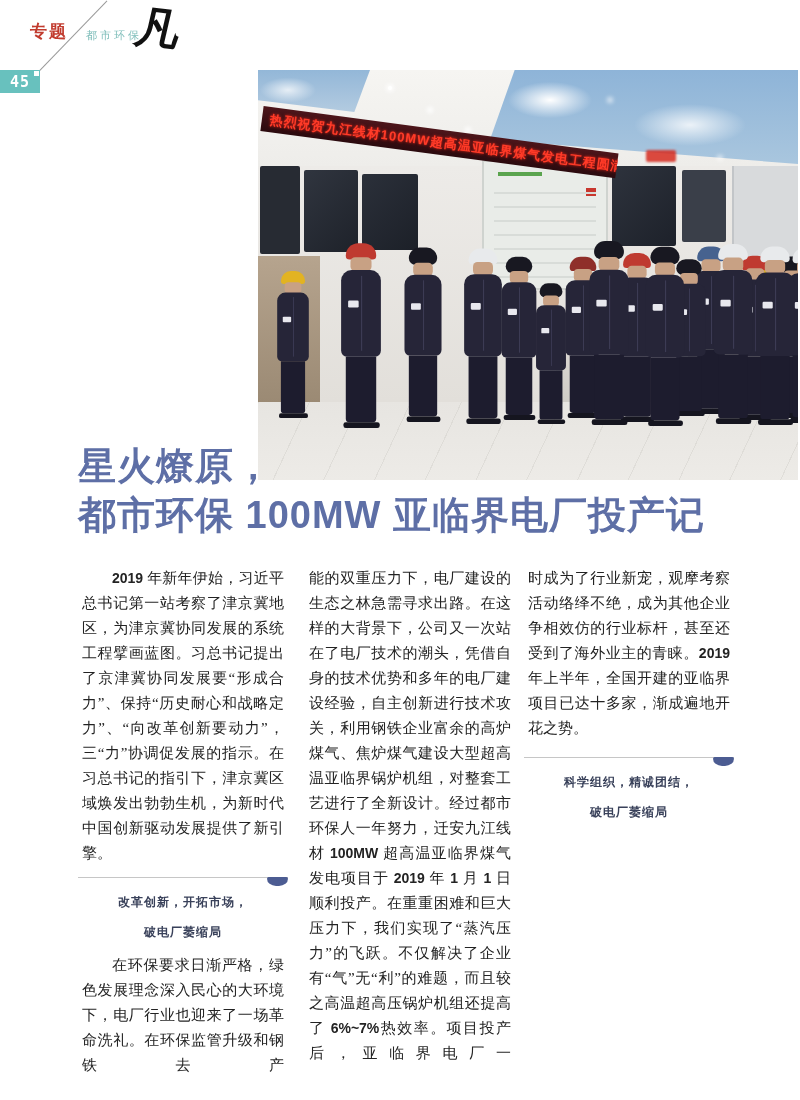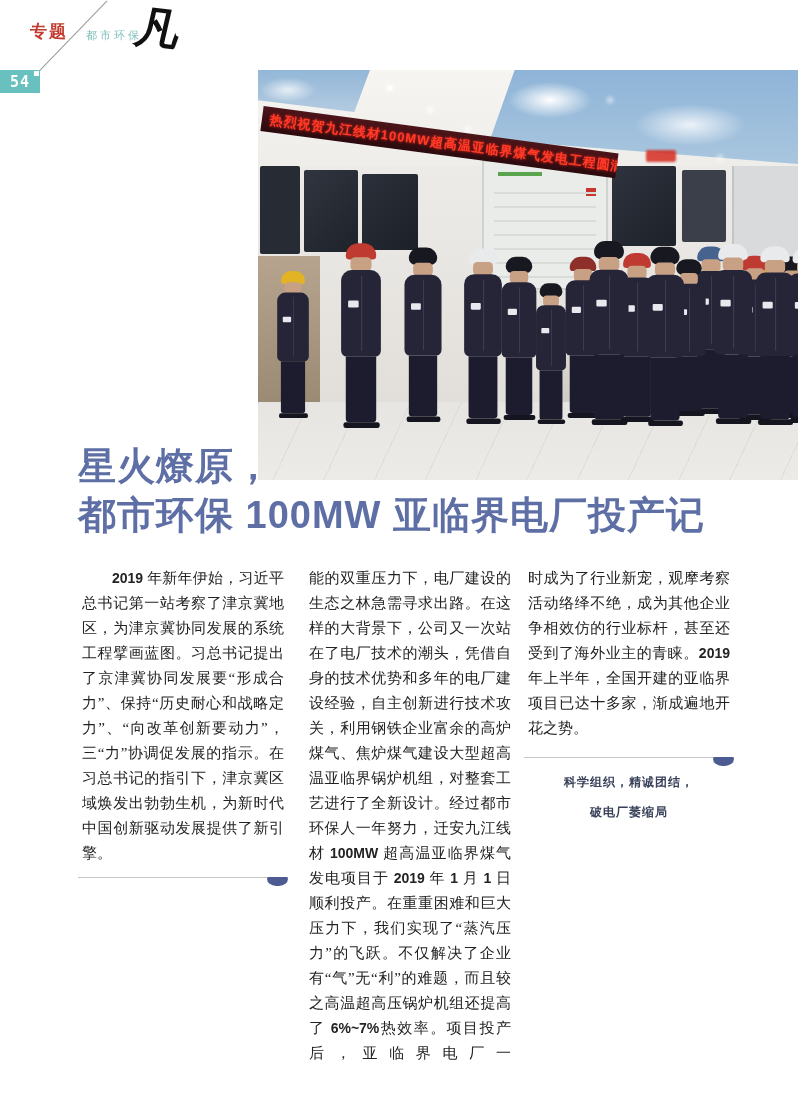--- a/index.html
+++ b/index.html
@@ -101,21 +101,21 @@
 <body>
 
 <div class="page">
 
   <div class="section-label">专题</div>
   <div class="diag-line"></div>
   <div class="mag-name">都市环保</div>
   <div class="logo-glyph">凡</div>
   <div class="page-num-box">
     <span class="notch"></span>
-    <span class="page-num">54</span>
+    <span class="page-num">45</span>
   </div>
 
   <div class="photo">
     <div class="ph-ceiling"></div>
     <div class="ph-sky-left"></div>
     <div class="ph-sky-right"></div>
     <div class="ph-lights"></div>
     <div class="ph-wall"></div>
     <div class="ph-screen s1"></div>
     <div class="ph-screen s2"></div>
@@ -295,20 +295,25 @@
   <div class="headline">
     <div>星火燎原，</div>
     <div>都市环保 100MW 亚临界电厂投产记</div>
   </div>
 
   <div class="col c1">
     <p class="indent"><span class="latin">2019</span> 年新年伊始，习近平总书记第一站考察了津京冀地区，为津京冀协同发展的系统工程擘画蓝图。习总书记提出了京津冀协同发展要“形成合力”、保持“历史耐心和战略定力”、“向改革创新要动力”，三“力”协调促发展的指示。在习总书记的指引下，津京冀区域焕发出勃勃生机，为新时代中国创新驱动发展提供了新引擎。</p>
     <div class="divider">
         <span class="marker"></span>
       </div>
+    <div class="subhead">
+      <div>改革创新，开拓市场，</div>
+      <div>破电厂萎缩局</div>
+    </div>
+    <p class="indent cont">在环保要求日渐严格，绿色发展理念深入民心的大环境下，电厂行业也迎来了一场革命洗礼。在环保监管升级和钢铁去产</p>
   </div>
 
   <div class="col c2">
     <p class="cont">能的双重压力下，电厂建设的生态之林急需寻求出路。在这样的大背景下，公司又一次站在了电厂技术的潮头，凭借自身的技术优势和多年的电厂建设经验，自主创新进行技术攻关，利用钢铁企业富余的高炉煤气、焦炉煤气建设大型超高温亚临界锅炉机组，对整套工艺进行了全新设计。经过都市环保人一年努力，迁安九江线材 <span class="latin">100MW</span> 超高温亚临界煤气发电项目于 <span class="latin">2019</span> 年 <span class="latin">1</span> 月 <span class="latin">1</span> 日顺利投产。在重重困难和巨大压力下，我们实现了“蒸汽压力”的飞跃。不仅解决了企业有“气”无“利”的难题，而且较之高温超高压锅炉机组还提高了 <span class="latin">6%~7%</span>热效率。项目投产后，亚临界电厂一</p>
   </div>
 
   <div class="col c3">
     <p>时成为了行业新宠，观摩考察活动络绎不绝，成为其他企业争相效仿的行业标杆，甚至还受到了海外业主的青睐。<span class="latin">2019</span> 年上半年，全国开建的亚临界项目已达十多家，渐成遍地开花之势。</p>
     <div class="divider" style="margin-top:16px;">
         <span class="marker"></span>

